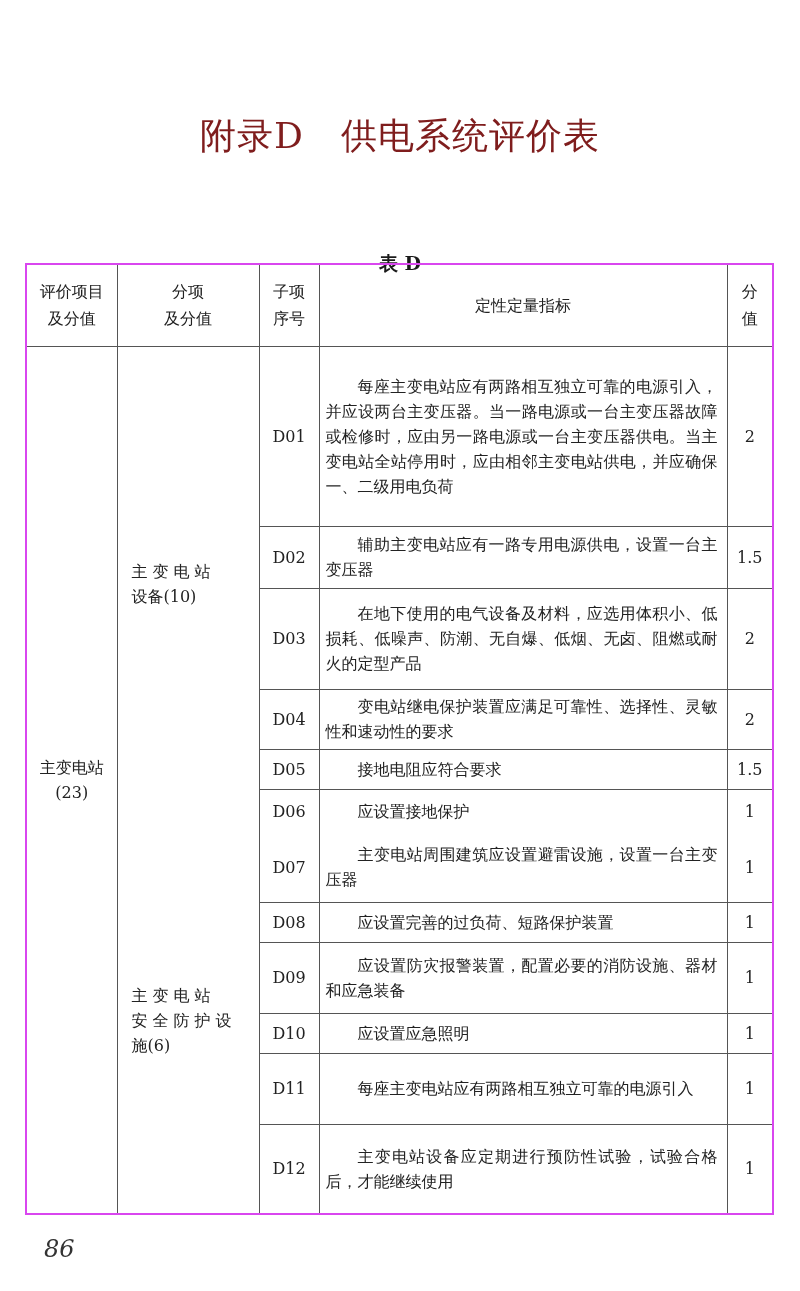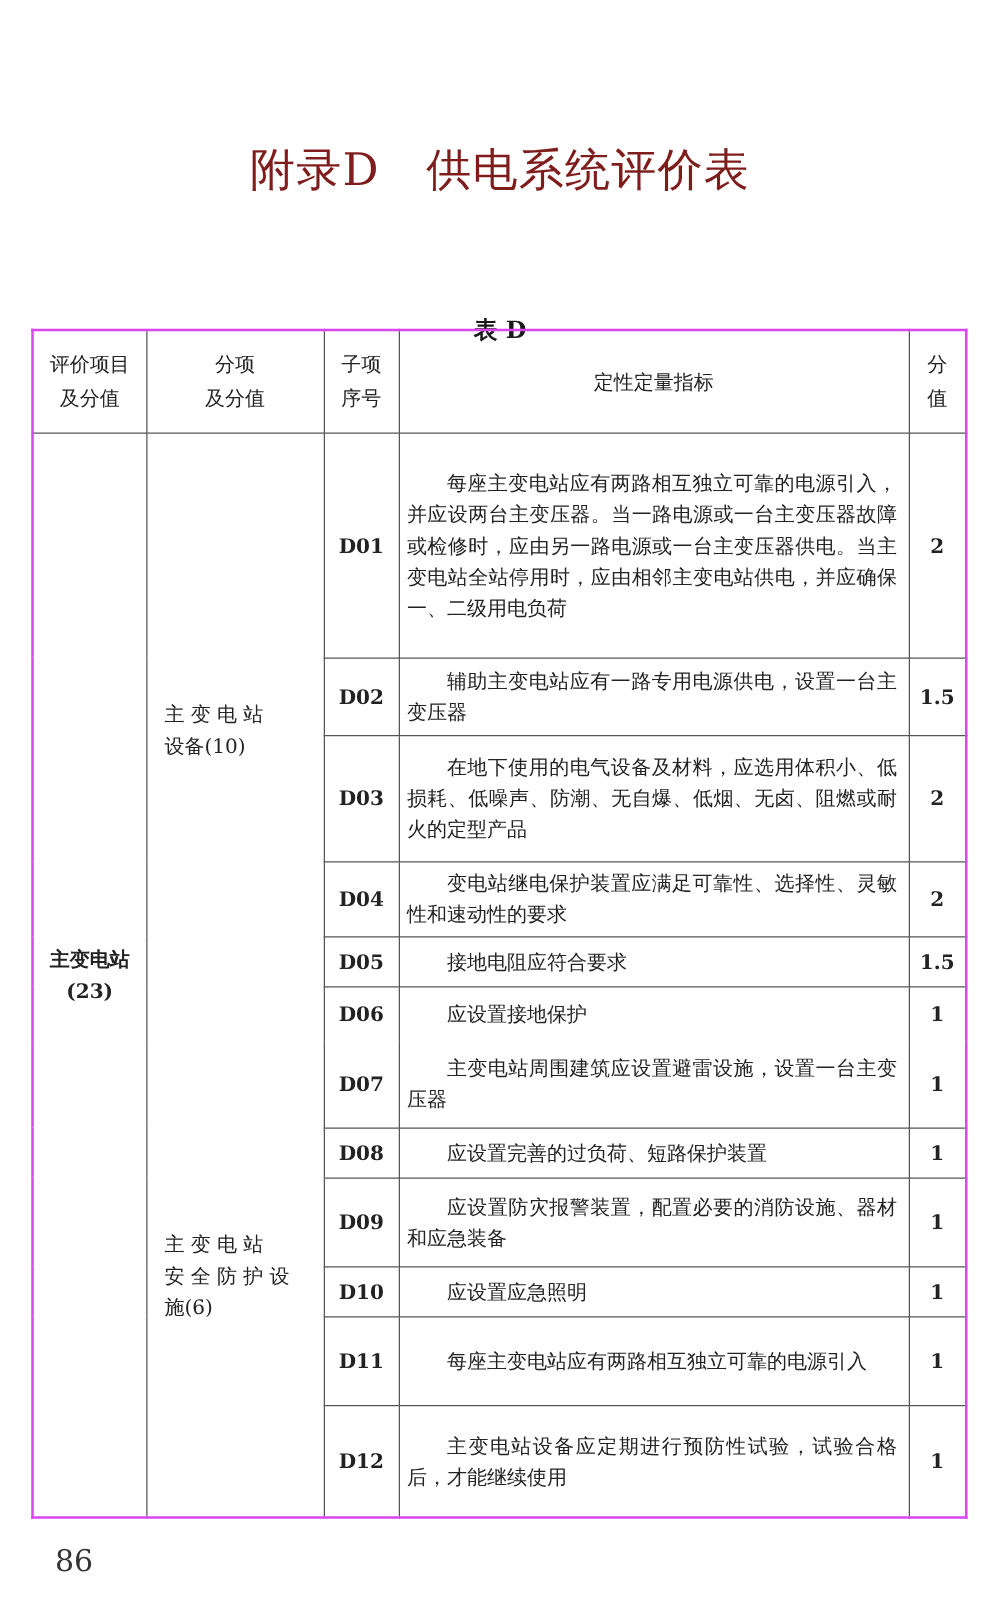--- a/index.html
+++ b/index.html
@@ -2,25 +2,25 @@
 <html><head>
 <meta charset="utf-8">
 <style>
   html,body{margin:0;padding:0;background:#fff;}
   body{width:800px;height:1291px;position:relative;overflow:hidden;
        font-family:"DejaVu Serif","Liberation Serif",serif;color:#222;}
   .title{position:absolute;top:112px;left:0;width:800px;text-align:center;
          font-size:36px;letter-spacing:1px;color:#7f1d1d;}
   .caption{position:absolute;top:227px;left:0;width:800px;text-align:center;
            font-size:19px;font-weight:bold;color:#1a1a1a;margin-top:24px;}
-  .pg{position:absolute;top:1235px;left:44px;font-size:24px;color:#333;}
+  .pg{position:absolute;top:1235px;left:44px;font-size:24px;font-style:italic;color:#333;}
   table{position:absolute;top:263px;left:25px;border-collapse:collapse;
         border:2px solid #d946ef;table-layout:fixed;}
   td{border:1px solid #555;padding:0;font-size:16px;line-height:25px;vertical-align:middle;}
-  td.c{text-align:center;font-weight:bold;}
+  td.c{text-align:center;}
   td.txt{padding:0 9px 0 6px;text-align:justify;}
   td.txt span{display:block;text-indent:2em;}
   td.hdr{text-align:center;line-height:27px;}
   td.sub{vertical-align:top;padding:0 10px 0 14px;}
   .subblk{text-align:justify;text-align-last:left;letter-spacing:5px;}
   .nob-b{border-bottom:none;}
   .nob-t{border-top:none;}
 </style>
 </head>
 <body>

